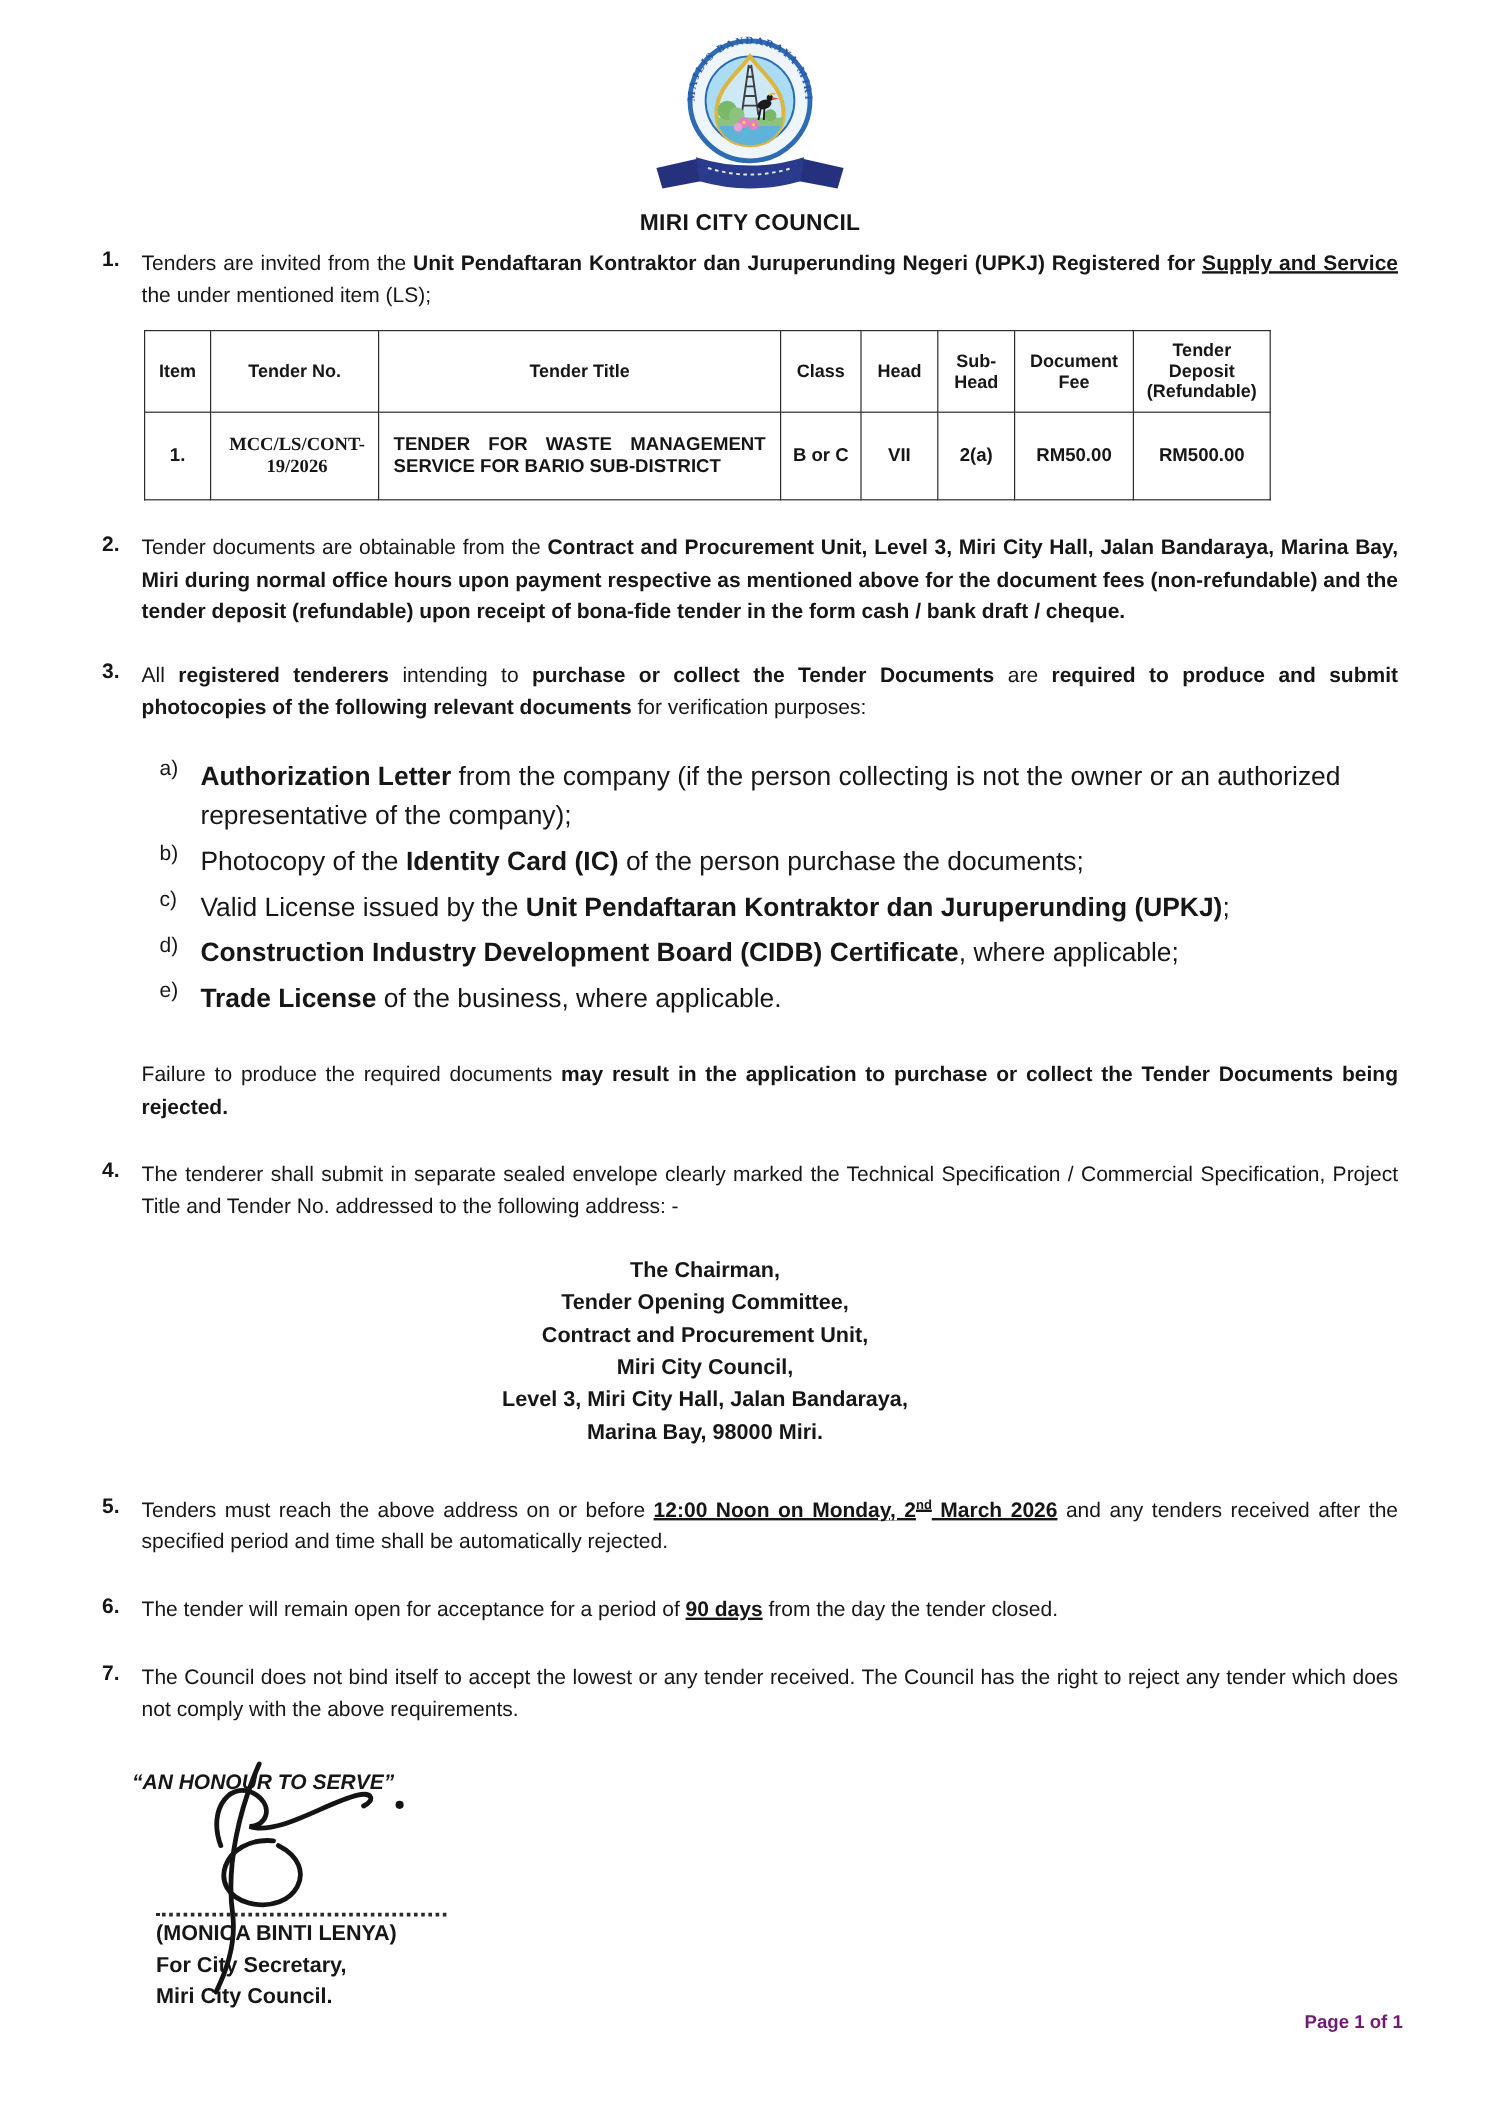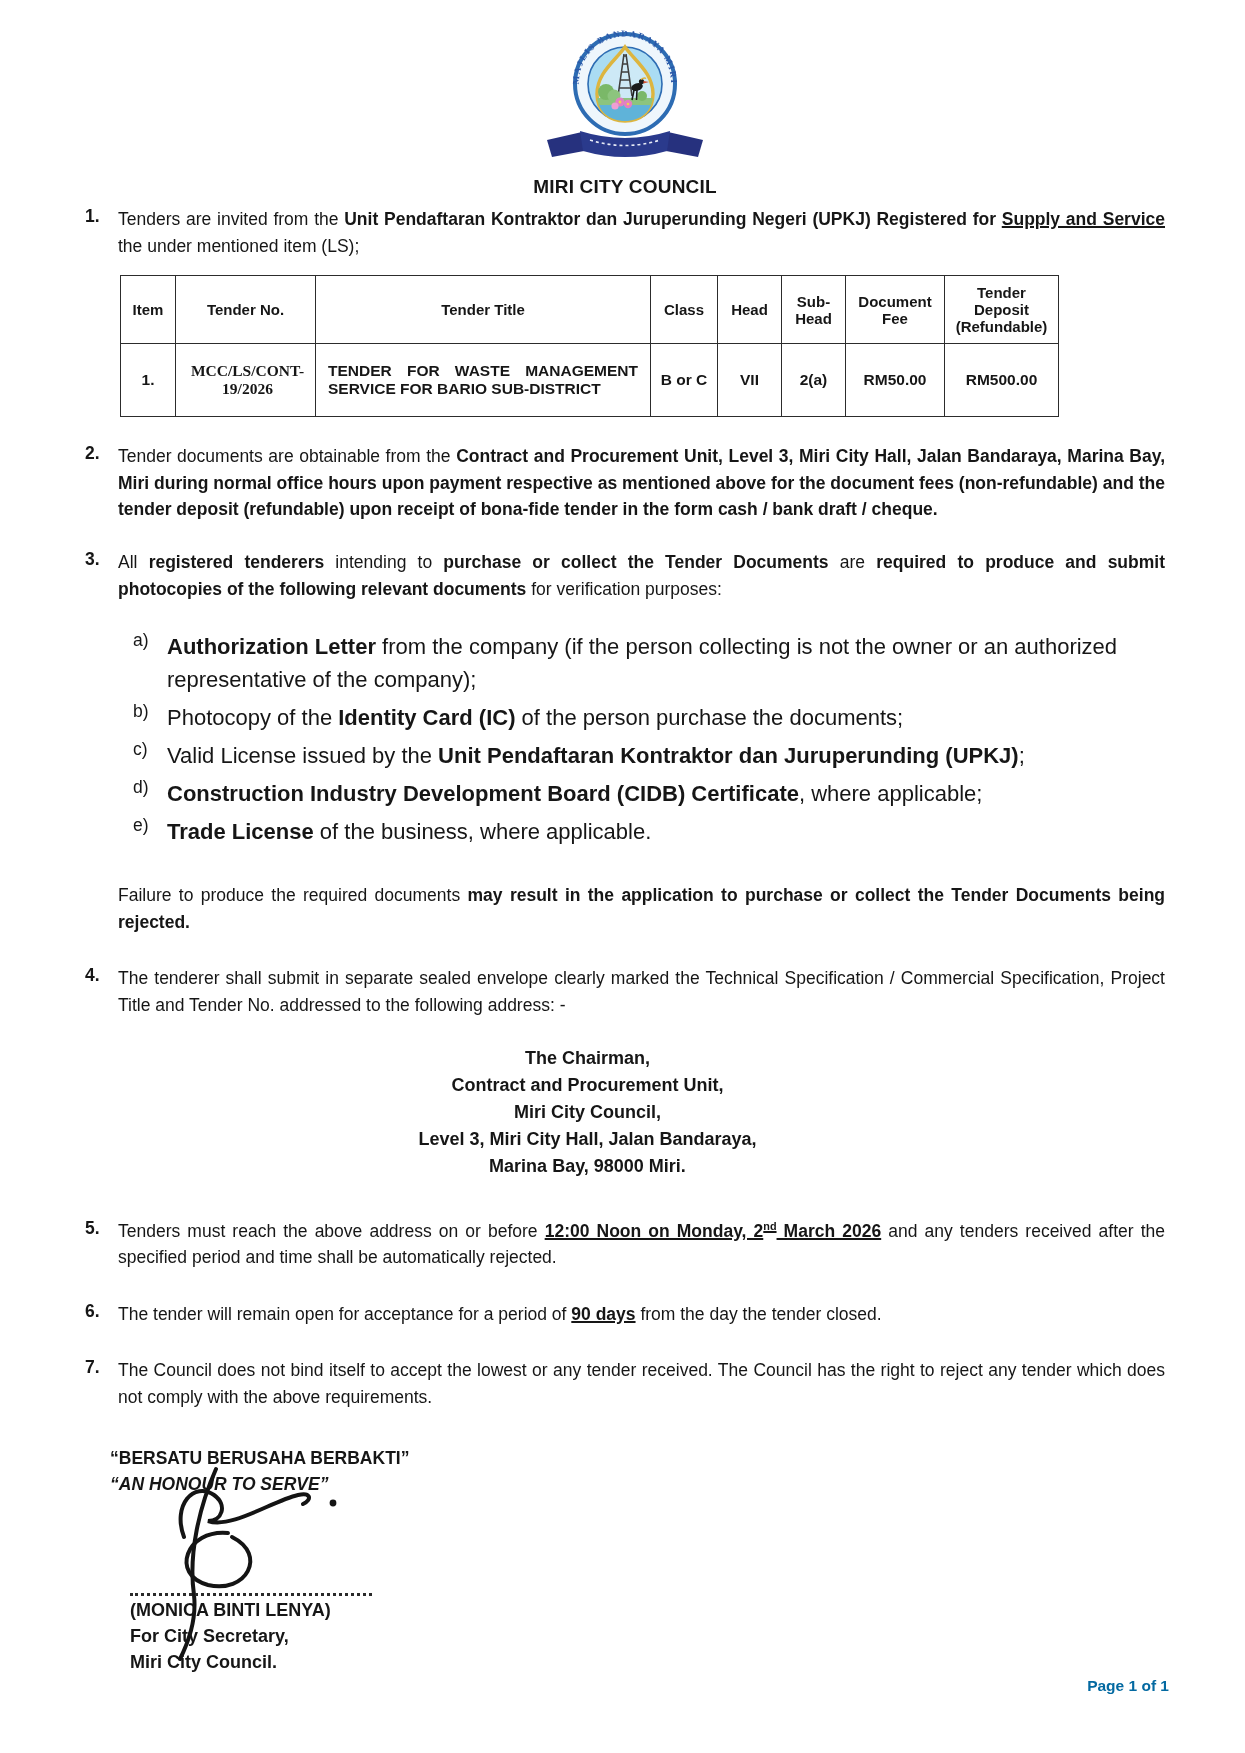--- a/index.html
+++ b/index.html
@@ -43,21 +43,21 @@
   .address-block { width:1005px; text-align:center; font-weight:bold; font-size:18px; line-height:1.5; margin:6px 0 38px 0; }
 
   
   .motto { margin-left:25px; font-size:17.5px; font-weight:bold; line-height:1.5; }
   .sig-area { position:relative; margin-left:45px; height:258px; }
   .sig-svg { position:absolute; left:-10px; top:-34px; }
   .dotted-line { position:absolute; left:0; top:96px; width:242px; border-bottom:3px dotted #2a2a2a; }
   .sig-name { position:absolute; left:0; top:100px; font-size:18px; font-weight:bold; line-height:1.45; }
 
   
-  .page-footer { position:absolute; right:76px; bottom:58px; font-size:15.5px; font-weight:bold; color:#0369a1; }
+  .page-footer { position:absolute; right:76px; bottom:58px; font-size:15.5px; font-weight:bold; color:#701a75; }
 </style>
 </head>
 <body>
 
 <div class="page">
   <div class="content">
 
     <div class="doc-header">
       <svg class="crest" width="210" height="142" viewBox="0 0 210 142">
         <defs>
@@ -193,20 +193,21 @@
 
     <div class="plain-note"><span>Failure to produce the required documents </span><span class="b">may result in the application to purchase or collect the Tender Documents being rejected.</span></div>
 
     <div class="clause">
       <span class="num">4.</span>
       <div class="body"><span>The tenderer shall submit in separate sealed envelope clearly marked the Technical Specification / Commercial Specification, Project Title and Tender No. addressed to the following address: -</span></div>
     </div>
 
     <div class="address-block">
       <div>The Chairman,</div>
+      <div>Tender Opening Committee,</div>
       <div>Contract and Procurement Unit,</div>
       <div>Miri City Council,</div>
       <div>Level 3, Miri City Hall, Jalan Bandaraya,</div>
       <div>Marina Bay, 98000 Miri.</div>
     </div>
 
     <div class="clause" style="margin-bottom:30px;">
       <span class="num">5.</span>
       <div class="body"><span>Tenders must reach the above address on or before </span><span class="b u">12:00 Noon on Monday, 2</span><sup class="b u">nd</sup><span class="b u"> March 2026</span><span> and any tenders received after the specified period and time shall be automatically rejected.</span></div>
     </div>
@@ -215,21 +216,20 @@
       <span class="num">6.</span>
       <div class="body"><span>The tender will remain open for acceptance for a period of </span><span class="b u">90 days</span><span> from the day the tender closed.</span></div>
     </div>
 
     <div class="clause" style="margin-bottom:34px;">
       <span class="num">7.</span>
       <div class="body"><span>The Council does not bind itself to accept the lowest or any tender received. The Council has the right to reject any tender which does not comply with the above requirements.</span></div>
     </div>
 
     <div class="motto">
-      <div>“BERSATU BERUSAHA BERBAKTI”</div>
       <div class="i">“AN HONOUR TO SERVE”</div>
     </div>
 
     <div class="sig-area">
       <svg class="sig-svg" width="260" height="215" viewBox="0 0 260 215">
         <g fill="none" stroke="#141414" stroke-width="4" stroke-linecap="round">
           <path d="M96 6 C80 42, 68 90, 74 132 C76 150, 72 172, 60 196"></path>
           <path d="M64 74 C52 42, 74 18, 94 32 C108 42, 102 58, 88 58 C112 66, 152 38, 178 32 C190 29, 193 36, 183 41"></path>
           <path d="M108 70 C66 66, 50 112, 88 122 C126 131, 148 92, 112 74"></path>
         </g>

